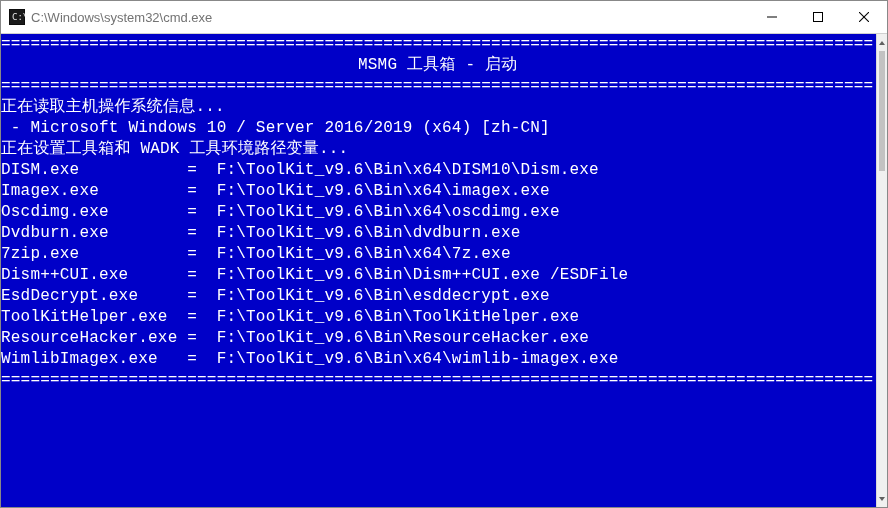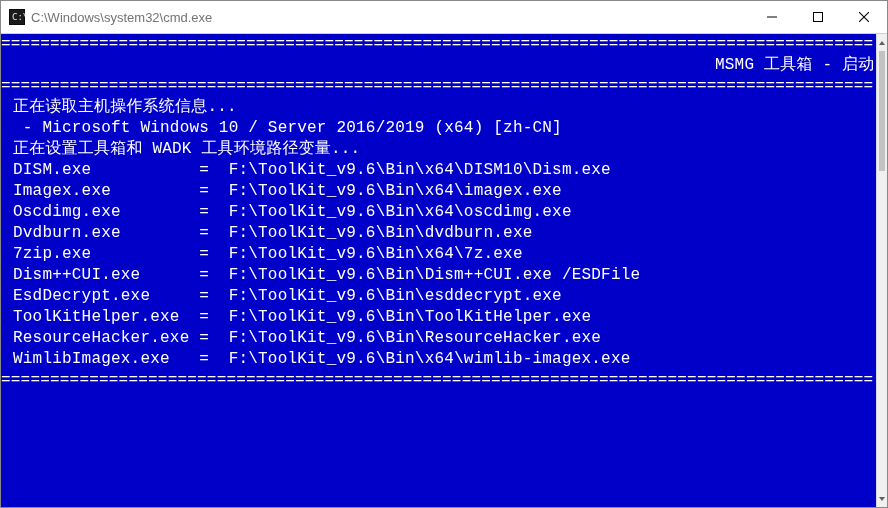--- a/index.html
+++ b/index.html
@@ -68,26 +68,25 @@
     padding: 0 2px 0 0;
     letter-spacing: 0.2px;
     overflow: hidden;
   }
   .terminal .hr {
     color: #fff;
     overflow: hidden;
     white-space: nowrap;
   }
   .terminal .banner-title {
-    text-align: right;
+    text-align: center;
     white-space: pre;
   }
   .terminal .line {
     white-space: pre;
-    margin-left: 12px;
   }
   .scrollbar {
     width: 17px;
     background: #f0f0f0;
     display: flex;
     flex-direction: column;
     border-left: 1px solid #d9d9d9;
   }
   .scroll-arrow {
     height: 17px;

